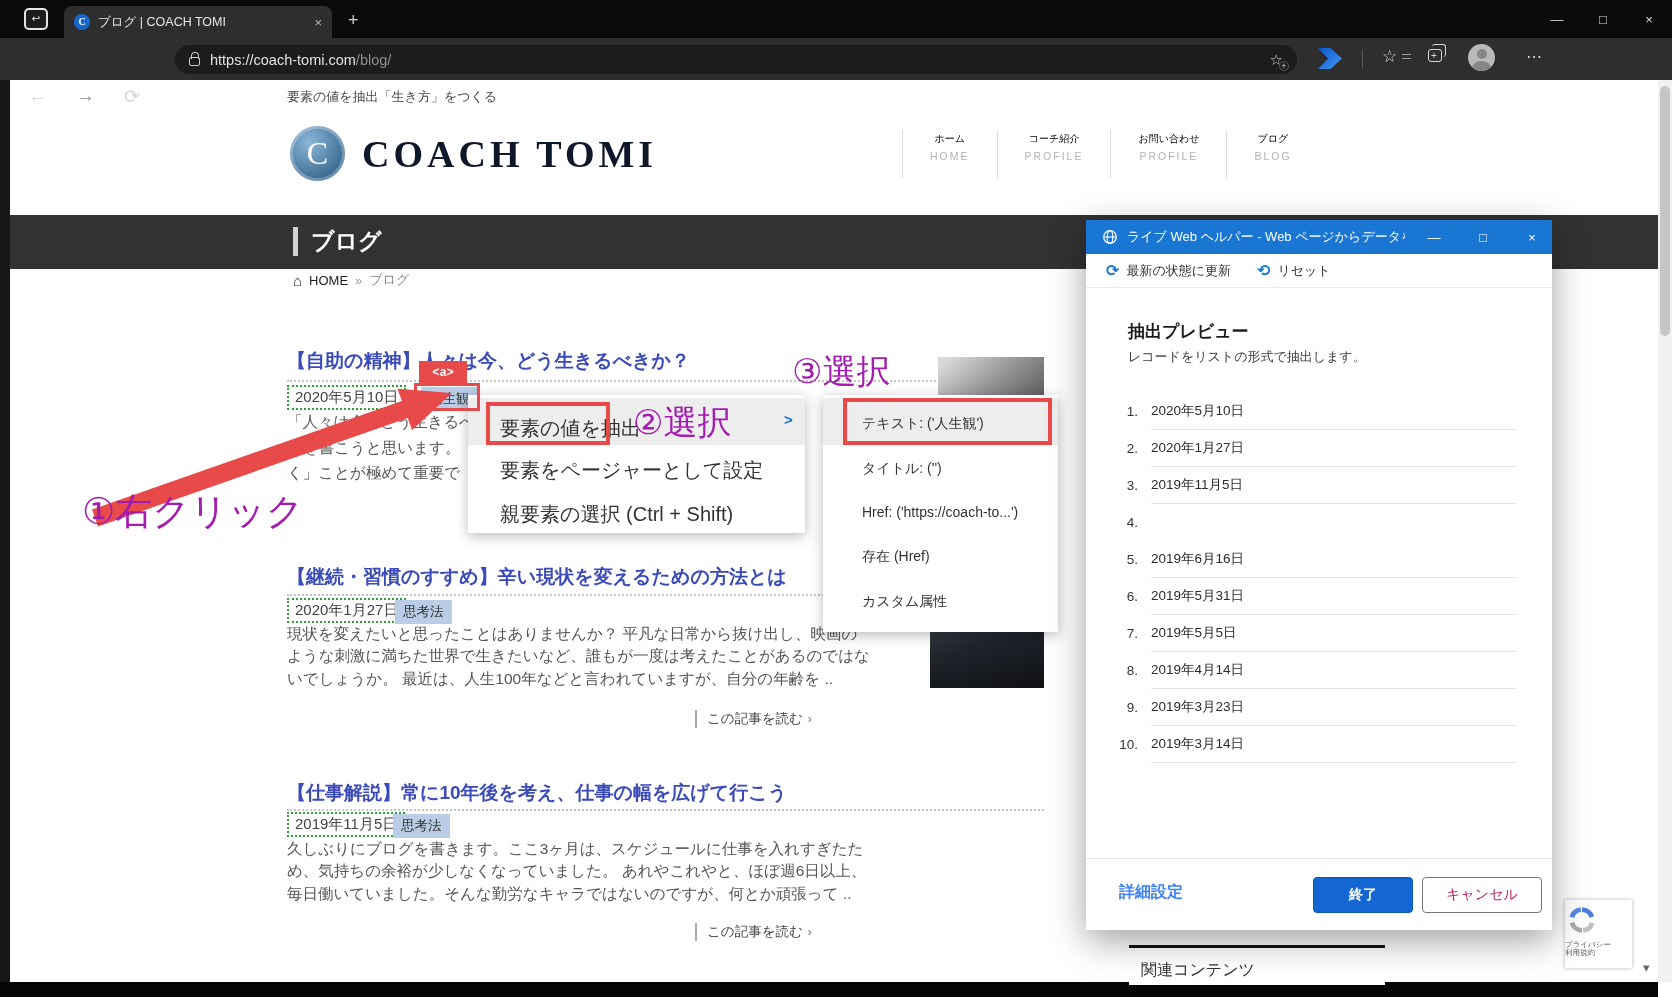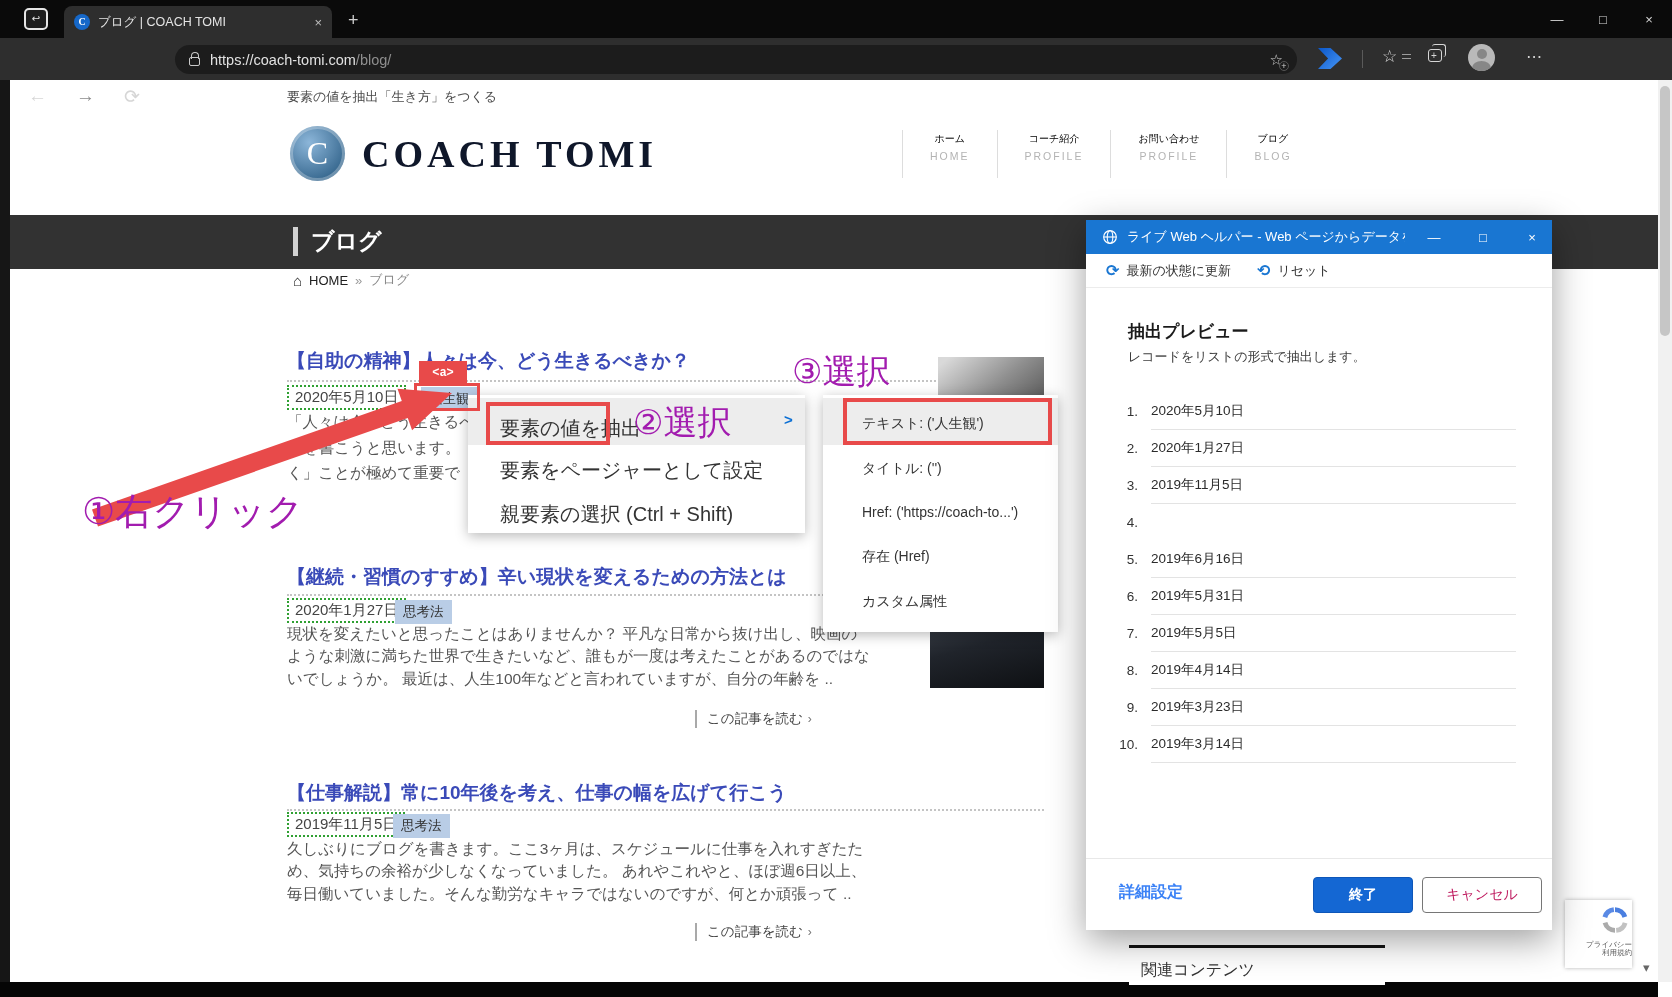--- a/index.html
+++ b/index.html
@@ -124,21 +124,21 @@
   .advlink{position:absolute;left:33px;top:662px;font-size:16px;font-weight:bold;color:#3b82f6;cursor:pointer}
   .btnblue{position:absolute;left:227px;top:657px;width:100px;height:36px;background:#1467d3;border:1px solid #0e56b8;
            border-radius:4px;color:#fff;font-size:14px;font-weight:bold;display:flex;align-items:center;justify-content:center;cursor:pointer}
   .btnwhite{position:absolute;left:336px;top:657px;width:120px;height:36px;background:#fff;border:1px solid #767676;
             border-radius:4px;color:#be185d;font-size:14px;display:flex;align-items:center;justify-content:center;cursor:pointer}
 
   
   .related{position:absolute;left:1129px;top:945px;width:256px;border-top:3px solid #141414;background:#fff;z-index:2}
   .relatedtitle{padding:12px 0 0 12px;font-size:16px;color:#333}
   .recap{position:absolute;left:1565px;top:900px;width:67px;height:68px;background:#fff;z-index:3;
-         box-shadow:0 0 4px rgba(0,0,0,.3);text-align:right}
+         box-shadow:0 0 4px rgba(0,0,0,.3);text-align:left}
   .recaptext{font-size:7.5px;color:#555;line-height:8px}
   .dropdn{position:absolute;left:1643px;top:960px;color:#666;font-size:13px;z-index:3}
 </style>
 </head>
 <body>
 
 <div id="screen">
 
   <div class="titlebar">
     <div class="appicon"><span>↩</span></div>

